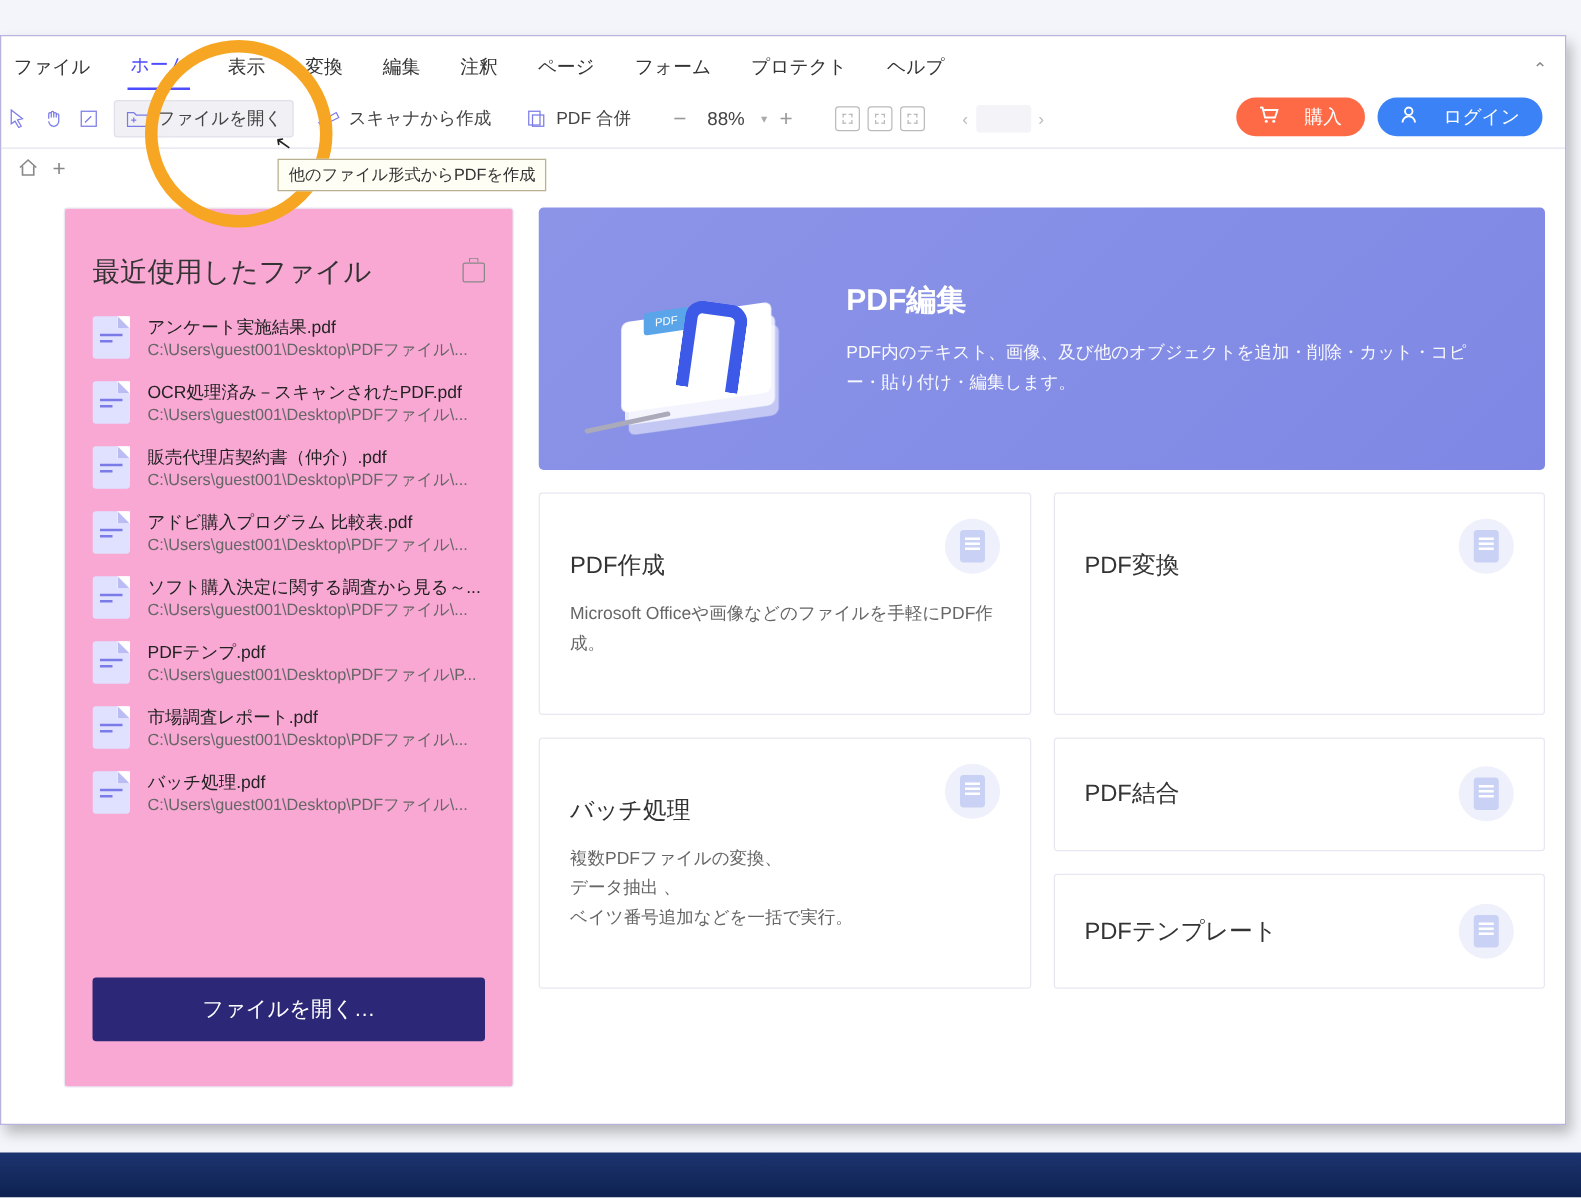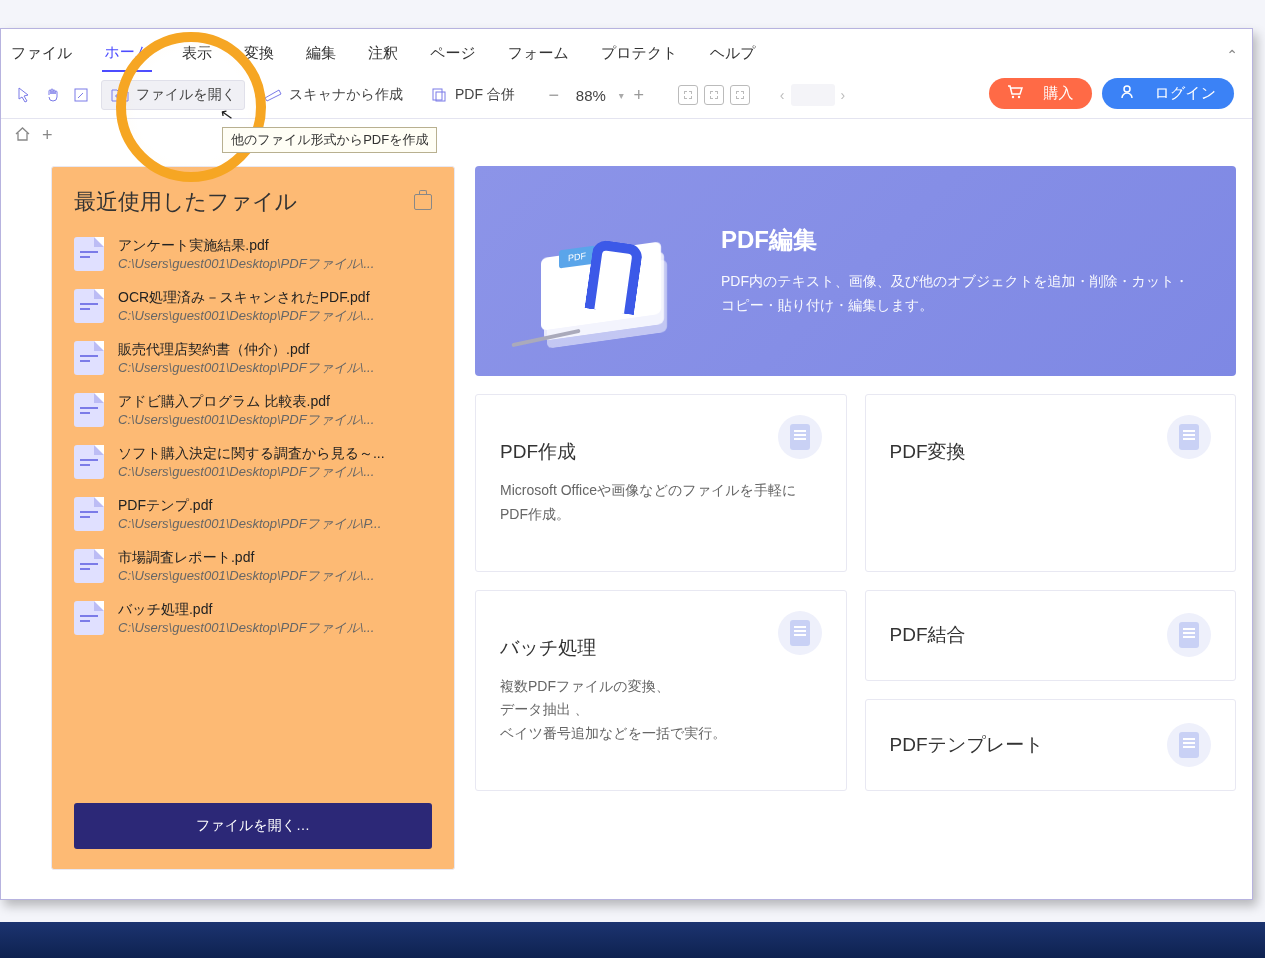--- a/index.html
+++ b/index.html
@@ -35,21 +35,21 @@
     color: #4c4cff;
     border-bottom: 2px solid #4c4cff;
   }
   .menu-collapse {
     position: absolute; right: 14px; top: 18px;
     color: #888; font-size: 14px;
   }
   .toolbar {
     display: flex;
     align-items: center;
-    padding: 8px 14px;
+    padding: 8px 4px;
     gap: 10px;
     border-bottom: 1px solid #e4e4f0;
     position: relative;
   }
   .tool-icon {
     width: 20px; height: 20px;
     display: inline-flex; align-items:center; justify-content:center;
     color: #6f6fbb;
     cursor: pointer;
   }
@@ -77,43 +77,43 @@
   .nav-box { width:44px; height:22px; background:#f4f4f8; border-radius:3px; }
   .right-btns { position:absolute; right:18px; top:6px; display:flex; gap:10px; }
   .pill-btn { display:flex; align-items:center; gap:21px; padding:6px 18px; border-radius:18px; font-size:15px; color:#fff; cursor:pointer; }
   .pill-buy { background:#ff6a46; }
   .pill-login { background:#3b82f6; }
   .tabbar { display:flex; align-items:center; gap:12px; padding:6px 14px; }
   .home-icon { color:#888; font-size:15px; cursor:pointer; }
   .plus-tab { color:#888; font-size:18px; cursor:pointer; }
   .content { display:flex; gap:20px; padding:14px 16px 24px 50px; height:calc(100% - 128px); }
   .left-panel {
-    width: 404px; background:#fdba74; border:1px solid #e8e8f2; border-radius:3px;
-    padding:20px 22px; position:relative; display:flex; flex-direction:column;
+    width: 360px; background:#f9a8d4; border:1px solid #e8e8f2; border-radius:3px;
+    padding:36px 22px; position:relative; display:flex; flex-direction:column;
   }
   .recent-hdr { display:flex; justify-content:space-between; align-items:center; margin-bottom:12px;}
   .recent-title { font-size:22px; color:#333; font-weight:500;}
   .briefcase { width:18px; height:16px; border:1.5px solid #888; border-radius:2px; position:relative;}
   .briefcase::before { content:''; position:absolute; top:-5px; left:4px; width:6px; height:3px; border:1.5px solid #888; border-bottom:none; border-radius:2px 2px 0 0;}
   .today-lbl { font-size:14px; color:#333; margin-bottom:10px;}
   .file-list { flex:1; overflow-y:auto; }
   .file-item { display:flex; gap:14px; padding:8px 0; cursor:pointer;}
   .file-icon {
     width:30px; height:34px; background:#e0e0ff; border-radius:3px; position:relative; flex-shrink:0;
   }
   .file-icon::before { content:''; position:absolute; top:0; right:0; width:10px; height:10px; background:#fff; }
   .file-icon::after { content:''; position:absolute; top:0; right:0; width:10px; height:10px; background:#bcbcf5; clip-path: polygon(0 0, 0 100%, 100% 100%);}
   .file-icon .bar { position:absolute; left:6px; right:6px; height:2px; background:#7b7be8;}
   .file-icon .b1 { top:14px;} .file-icon .b2 { top:19px; width:10px;}
   .file-txt { min-width:0; }
   .file-name { font-size:14px; color:#222; font-weight:500; white-space:nowrap; overflow:hidden; text-overflow:ellipsis; }
-  .file-path { font-size:13px; color:#666; white-space:nowrap; overflow:hidden; text-overflow:ellipsis;font-style:italic; }
+  .file-path { font-size:13px; color:#666; white-space:nowrap; overflow:hidden; text-overflow:ellipsis; }
   .open-btn {
     margin-top:14px; background:#2c2877; color:#fff; text-align:center;
-    padding:14px; font-size:14px; border-radius:3px; cursor:pointer;
+    padding:14px; font-size:17px; border-radius:3px; cursor:pointer;
   }
   .right-panel { flex:1; display:flex; flex-direction:column; gap:18px; }
   .hero {
     background: linear-gradient(135deg, #8c94e8, #7e88e4);
     border-radius:4px; padding:30px 36px; color:#fff;
     display:flex; align-items:center; gap:30px; min-height:200px;
   }
   .hero-illus { width:180px; height:150px; position:relative; flex-shrink:0;}
   .paper-stack { position:absolute; bottom:10px; left:30px; width:130px; height:90px; }
   .ps { position:absolute; width:120px; height:80px; background:#fff; border-radius:6px; transform: skewY(-8deg) rotateX(25deg);}

